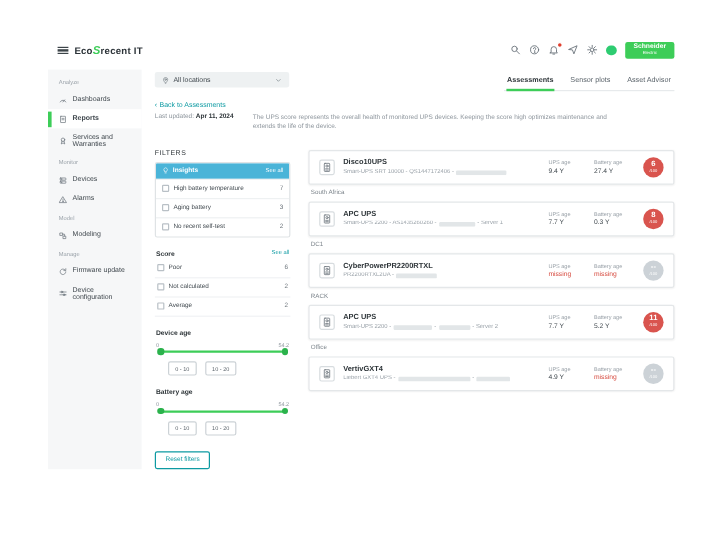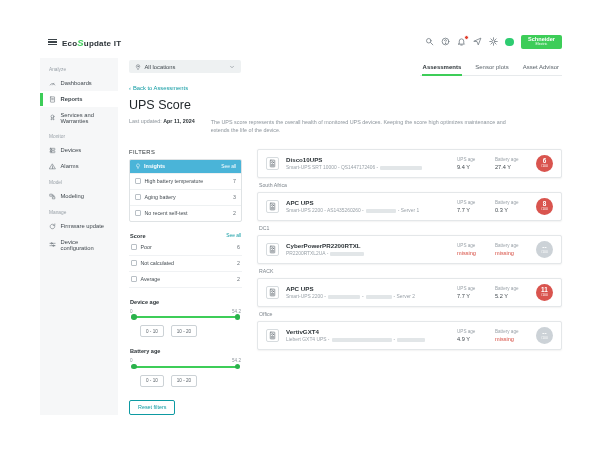--- a/index.html
+++ b/index.html
@@ -125,21 +125,21 @@
 
 <div class="app">
 
   <header class="topbar">
     <div class="brand">
       <span class="hamburger">
           <span></span>
           <span></span>
           <span></span>
         </span>
-      <span class="logo"><span>Eco</span><span class="sym">S</span><span>update</span> <span>IT</span></span>
+      <span class="logo"><span>Eco</span><span class="sym">S</span><span>recent</span> <span>IT</span></span>
     </div>
     <div class="topbar-right">
       <span class="tb-icon">
           <svg viewBox="0 0 24 24">
             <circle cx="10" cy="10" r="6"></circle>
             <line x1="15" y1="15" x2="21" y2="21"></line>
           </svg>
         </span>
         <span class="tb-icon">
           <svg viewBox="0 0 24 24">
@@ -283,21 +283,20 @@
             <div class="tab active">Assessments</div>
             <div class="tab">Sensor plots</div>
             <div class="tab">Asset Advisor</div>
           </div>
       </div>
 
       <a class="back-link">
         <span>‹</span>
         <span>Back to Assessments</span>
       </a>
-      <h1 class="page-title">UPS Score</h1>
       <div class="meta-row">
         <span class="last-updated">
           <span>Last updated:</span>
           <b>Apr 11, 2024</b>
         </span>
         <span class="description">The UPS score represents the overall health of monitored UPS devices. Keeping the score high optimizes maintenance and extends the life of the device.</span>
       </div>
 
       <div class="content-row">
         <aside class="filters">

